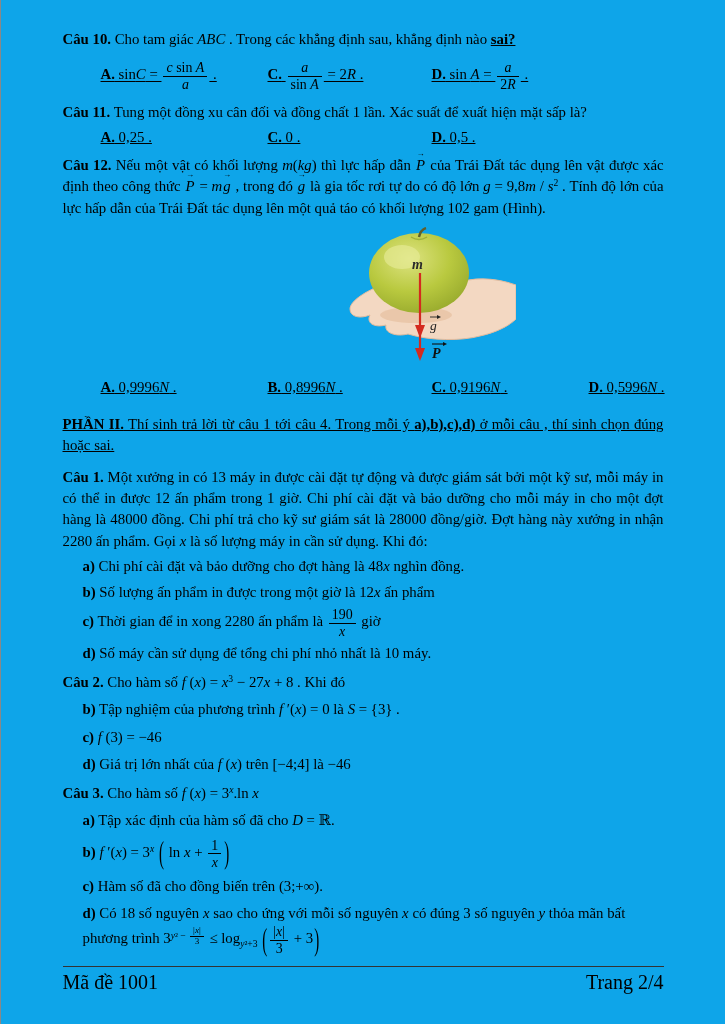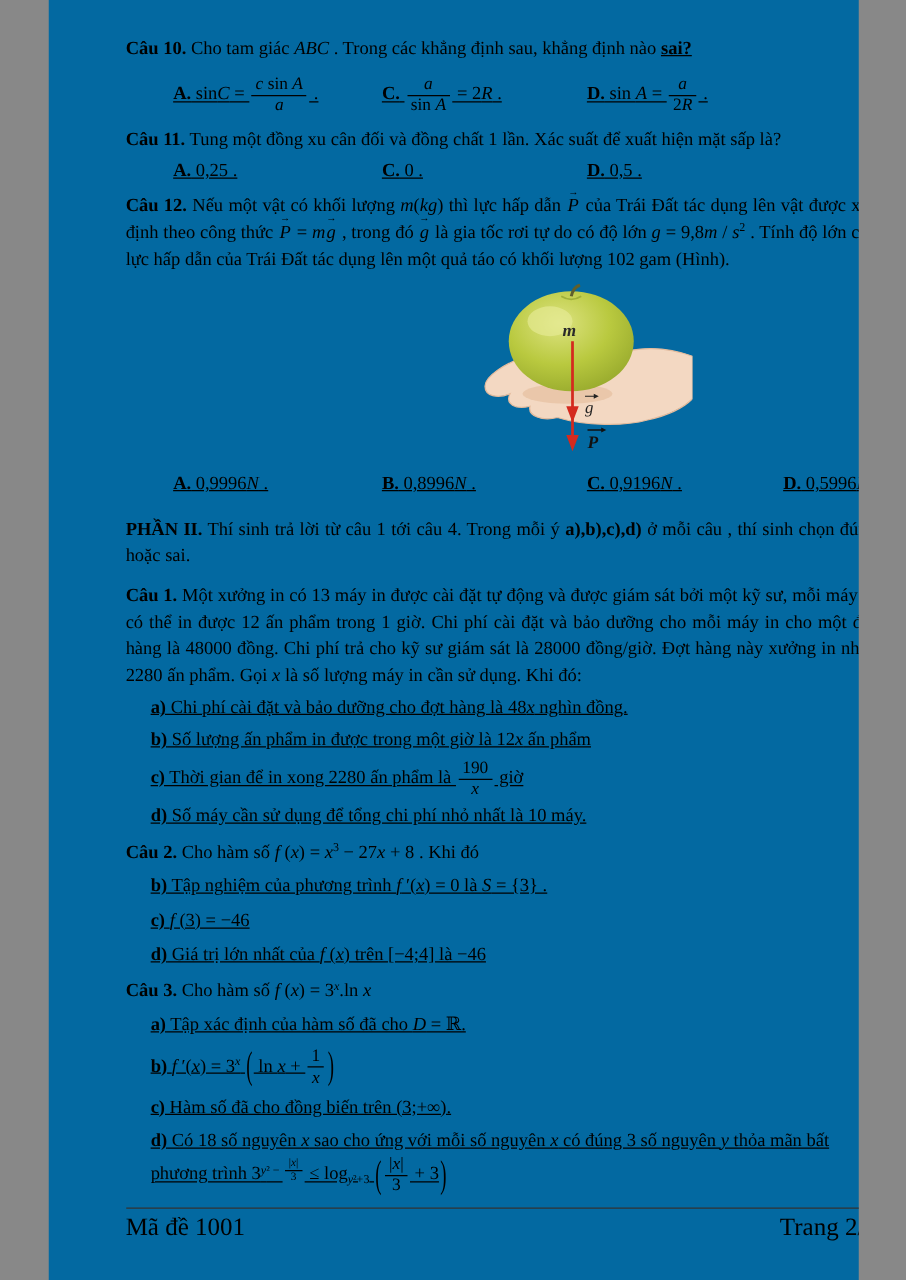--- a/index.html
+++ b/index.html
@@ -1,25 +1,25 @@
 <!DOCTYPE html>
 <html><head>
 <meta charset="utf-8">
 <style>
   html,body{margin:0;padding:0;background:#888;}
-  .page{position:relative;width:648px;height:1024px;background:#0369a1;margin:0 auto;overflow:hidden;
+  .page{position:relative;width:724px;height:1024px;background:#0ea5e9;margin:0 auto;overflow:hidden;
         font-family:"Liberation Serif","DejaVu Serif",serif;font-size:14.8px;color:#000;}
   .content{position:absolute;left:62px;top:26px;width:601px;}
   .para{margin:3px 0;text-align:justify;line-height:1.45;}
   .qhead{margin-top:7px;}
-  .p2head{margin-top:16px;margin-bottom:10px;}
+  .p2head{margin-top:16px;margin-bottom:10px;text-decoration:underline;}
   .opts{display:grid;grid-template-columns:167px 164px 157px 1fr;padding-left:22px;margin:2px 16px;line-height:1.4;text-decoration:underline;}
   .opts.tall{align-items:center;min-height:46px;}
   .opt{white-space:nowrap;}
-  .item{margin:4px 0;padding-left:20px;text-align:left;line-height:1.45;text-decoration:underline;}
+  .item{margin:4px 0;padding-left:20px;text-align:left;line-height:1.45;}
   .item.rm{margin:6px 0;}
   .mt{}
   .it{font-style:italic;}
   .bold{font-weight:bold;}
   .ul{text-decoration:underline;}
   sup{font-size:0.65em;line-height:0;vertical-align:0.55em;}
   sub{font-size:0.65em;line-height:0;vertical-align:-0.35em;}
   .frac{display:inline-block;vertical-align:middle;text-align:center;line-height:1.08;margin:0 2px;}
   .frac .fn{display:block;padding:0 3px 0.5px;border-bottom:1px solid #000;font-size:0.94em;}
   .frac .fd{display:block;padding:0.5px 3px 0;font-size:0.94em;}

